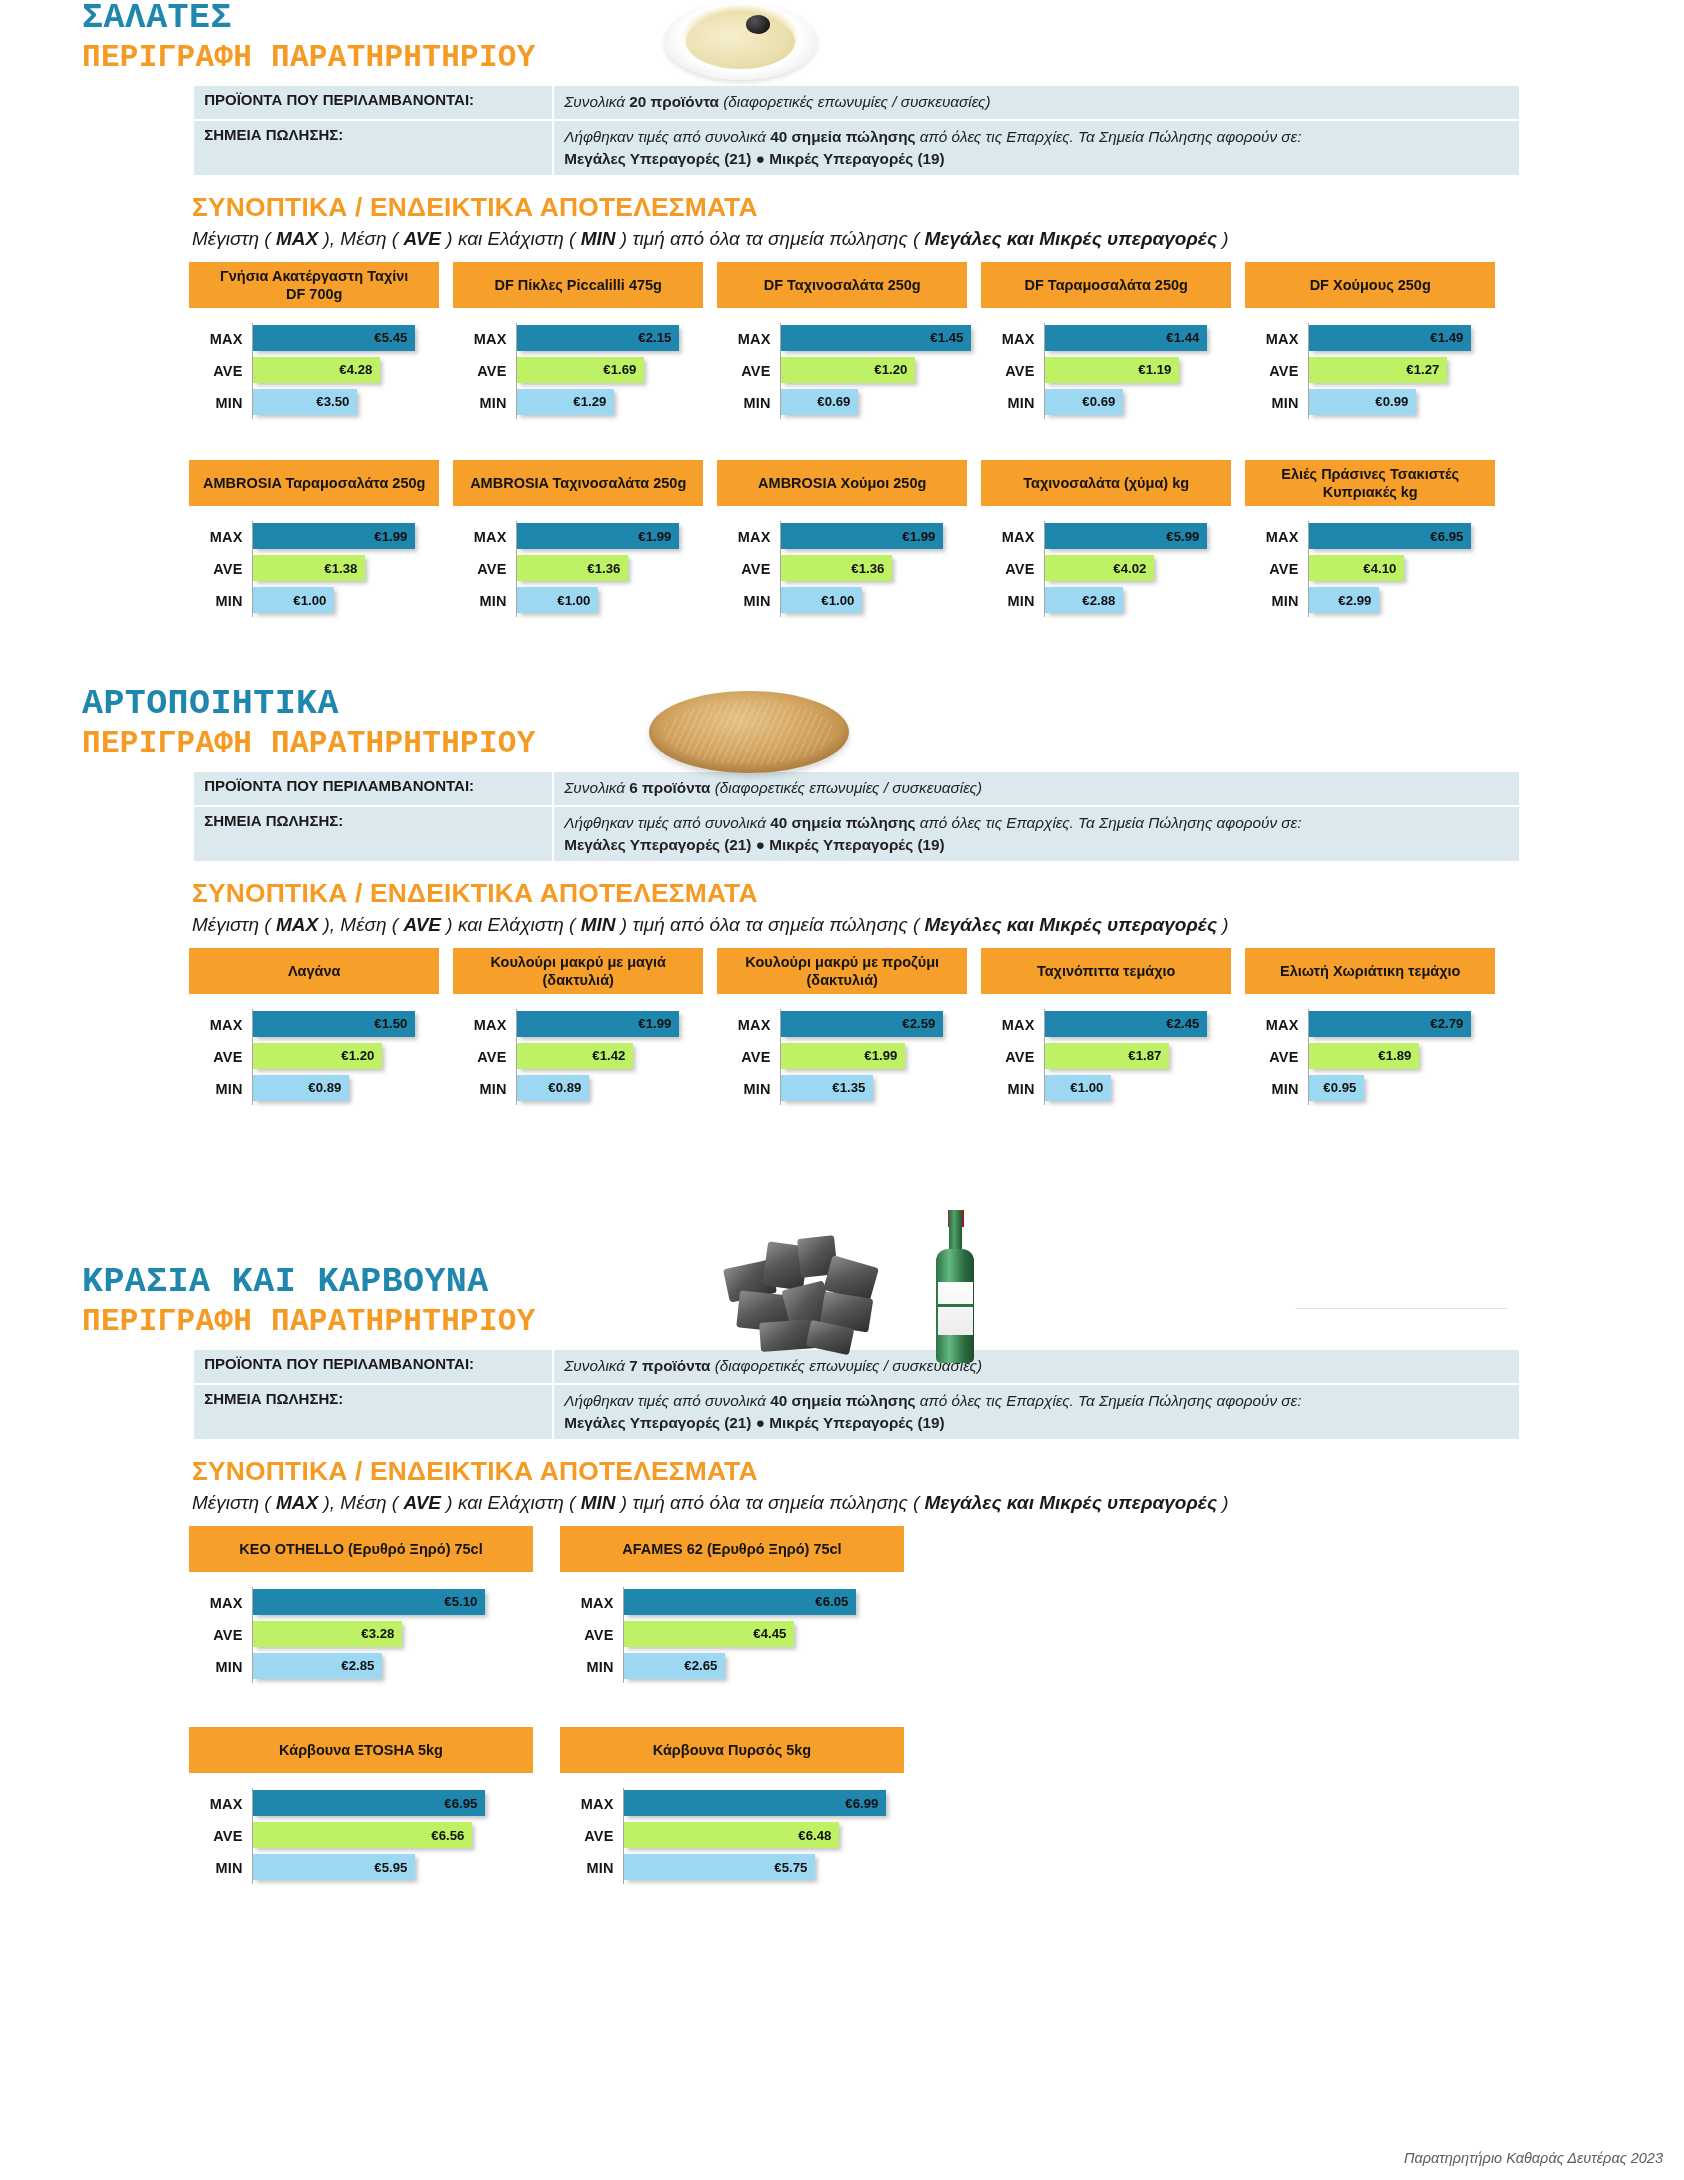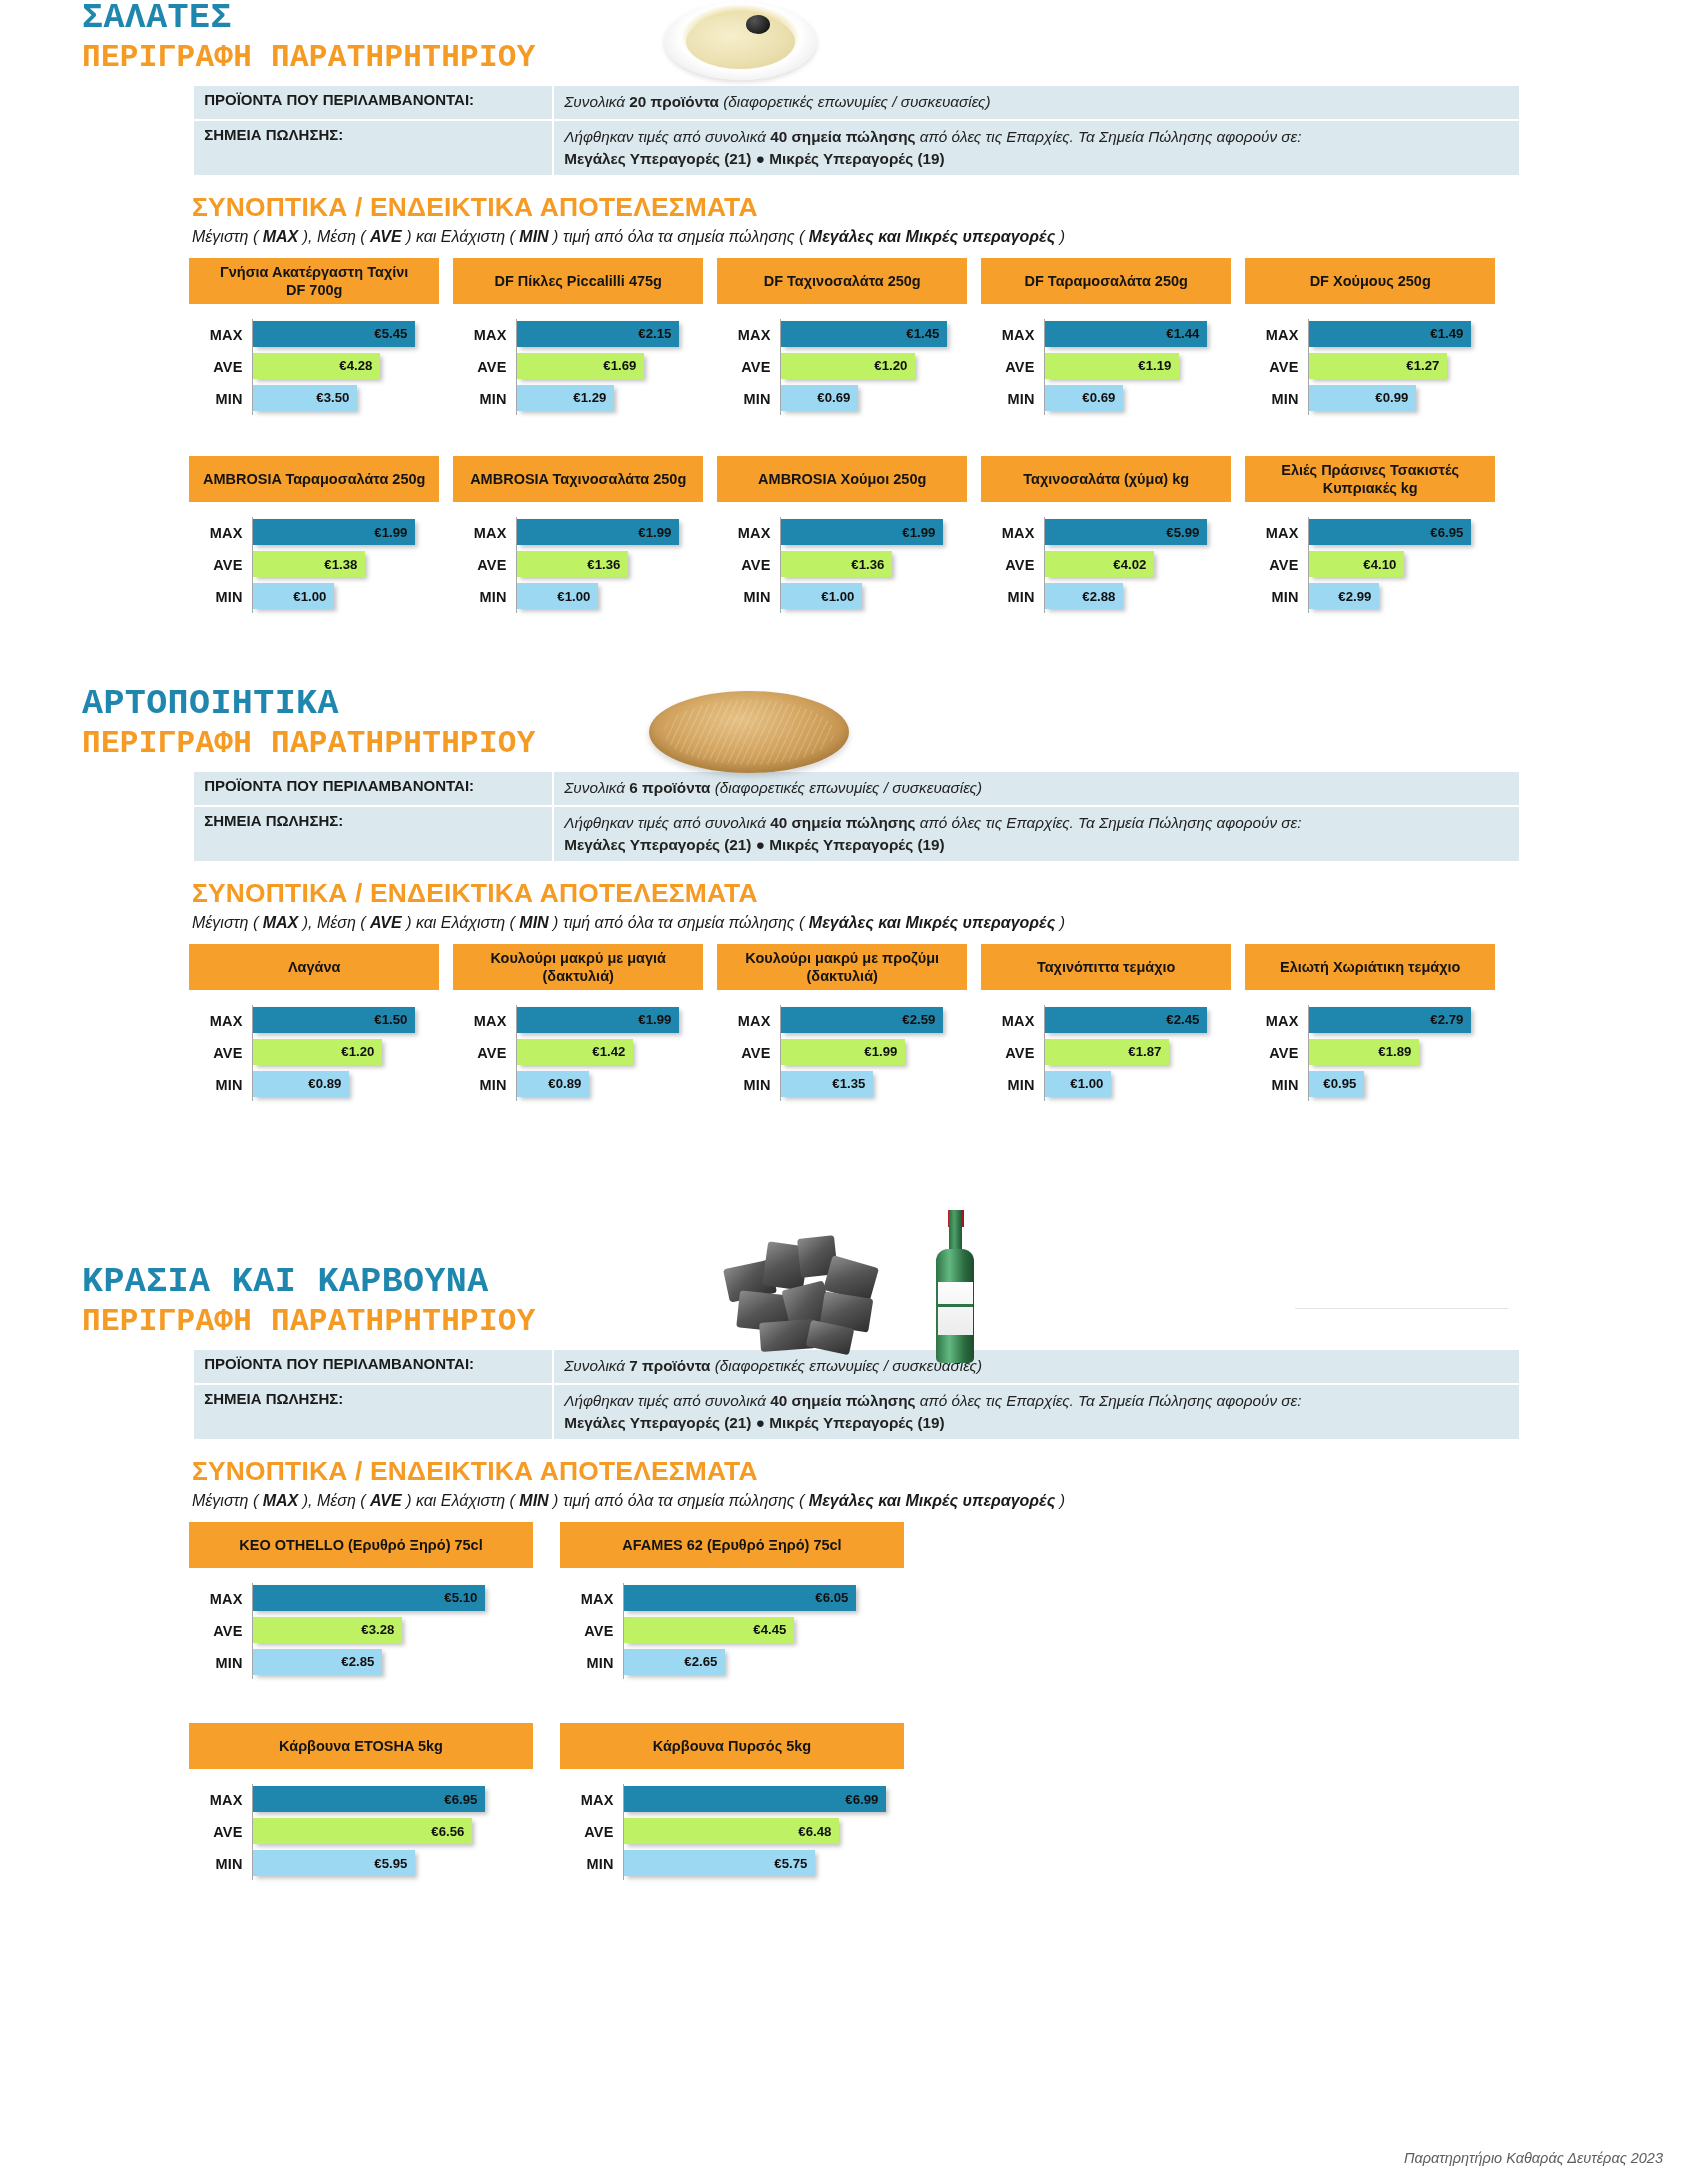--- a/index.html
+++ b/index.html
@@ -78,21 +78,21 @@
   .res-head {
     margin-left: 192px;
     font-size: 26.4px;
     font-weight: bold;
     color: #f59a23;
     letter-spacing: 0.2px;
   }
   .res-note {
     margin-left: 192px;
     margin-top: 4.3px;
-    font-size: 16px;
+    font-size: 19px;
     font-style: italic;
     color: #1a1a1a;
   }
   .res-note b { font-weight: bold; font-style: italic; }
 
   
   .card-row {
     margin-left: 189px;
     display: flex;
     gap: 0;
@@ -340,21 +340,21 @@
               </div>
             </div>
           </div>
         </div>
         <div class="card">
           <div class="card-title">DF Ταχινοσαλάτα 250g</div>
           <div class="chart">
             <div class="bar-row">
               <div class="bar-label">MAX</div>
               <div class="bar-track">
-                <div class="bar max" style="width: 166px;">€1.45</div>
+                <div class="bar max" style="width: 190px;">€1.45</div>
               </div>
             </div>
             <div class="bar-row">
               <div class="bar-label">AVE</div>
               <div class="bar-track">
                 <div class="bar ave" style="width: 134px;">€1.20</div>
               </div>
             </div>
             <div class="bar-row">
               <div class="bar-label">MIN</div>

